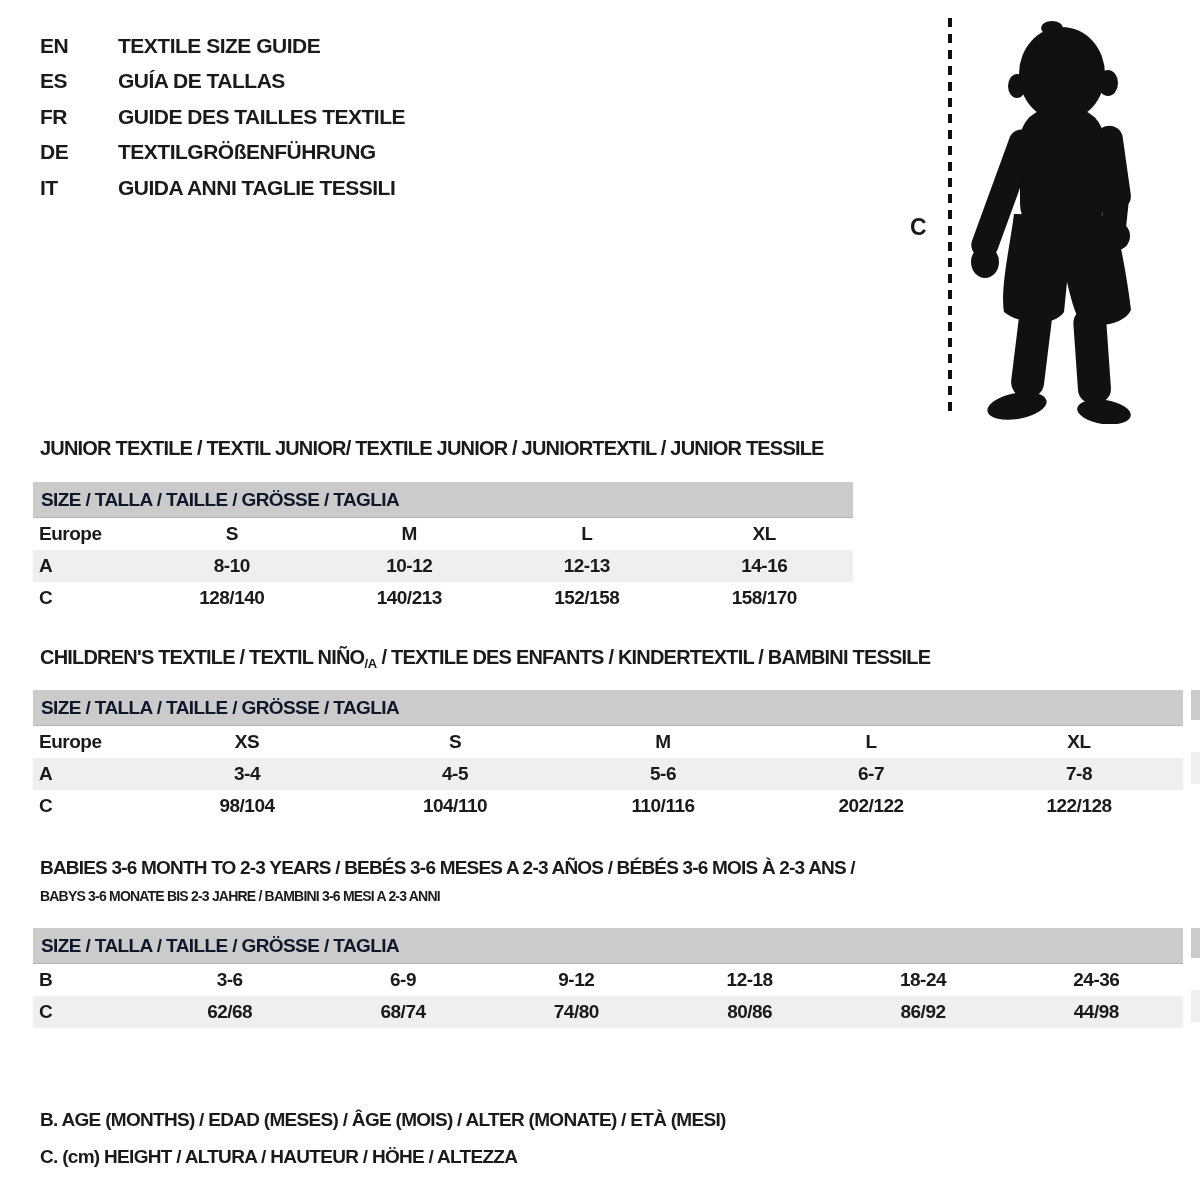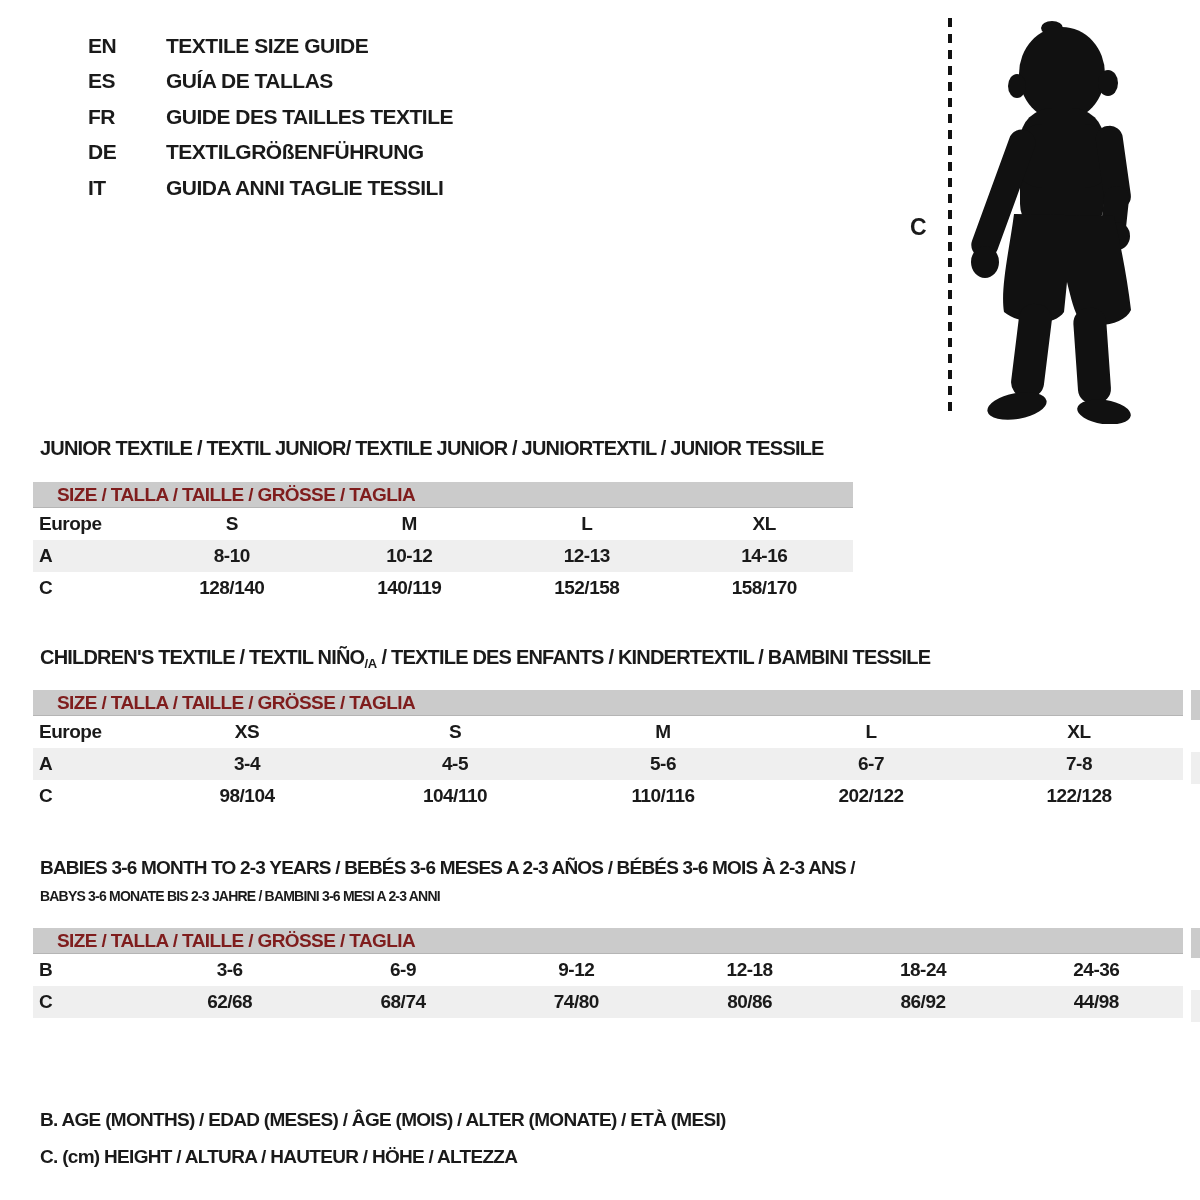--- a/index.html
+++ b/index.html
@@ -3,33 +3,33 @@
 <meta charset="utf-8">
 <style>
   html,body{margin:0;padding:0;background:#ffffff;}
   .page{
     position:relative;width:1200px;height:1200px;background:#ffffff;
     font-family:"Liberation Sans","DejaVu Sans",sans-serif;
     font-weight:700;color:#1a1a1a;overflow:hidden;
   }
   .nw{white-space:nowrap;}
   
-  .lang-block{position:absolute;left:40px;top:28px;margin-left:48px;}
+  .lang-block{position:absolute;left:40px;top:28px;}
   .lang-row{display:flex;height:35.5px;align-items:center;font-size:21px;letter-spacing:-0.5px;}
   .lang-code{width:78px;}
   
   .figure-svg{position:absolute;left:895px;top:12px;}
   .measure-label{position:absolute;left:910px;top:214px;font-size:23px;letter-spacing:-0.5px;}
   
   .section-title{position:absolute;left:40px;font-size:20px;letter-spacing:-0.8px;white-space:nowrap;}
   .sub{font-size:13px;position:relative;top:4px;letter-spacing:-0.3px;}
   
   .size-table{position:absolute;left:33px;}
-  .thead{height:26px;background:#cbcbcb;color:#7f1d1d;font-size:19px;display:flex;align-items:center;
-         padding-left:24px;letter-spacing:-0.6px;box-sizing:border-box;border-bottom:1px solid #b5b5b5;}
+  .thead{height:36px;background:#cbcbcb;color:#0f172a;font-size:19px;display:flex;align-items:center;
+         padding-left:8px;letter-spacing:-0.6px;box-sizing:border-box;border-bottom:1px solid #b5b5b5;}
   .trow{display:grid;height:32px;font-size:19px;letter-spacing:-0.5px;}
   .trow .cell{display:flex;align-items:center;justify-content:center;}
   .trow .label{justify-content:flex-start;padding-left:6px;}
   .stripe{background:#efefef;}
   .cols4{grid-template-columns:110px repeat(4,1fr);}
   .cols5{grid-template-columns:110px repeat(5,1fr);}
   .cols6{grid-template-columns:110px repeat(6,1fr);}
   .w-junior{width:820px;}
   .w-wide{width:1150px;}
   
@@ -104,21 +104,21 @@
     <div class="trow cols4 stripe">
       <div class="cell label">A</div>
       <div class="cell">8-10</div>
       <div class="cell">10-12</div>
       <div class="cell">12-13</div>
       <div class="cell">14-16</div>
     </div>
     <div class="trow cols4">
       <div class="cell label">C</div>
       <div class="cell">128/140</div>
-      <div class="cell">140/119</div>
+      <div class="cell">140/213</div>
       <div class="cell">152/158</div>
       <div class="cell">158/170</div>
     </div>
   </div>
 
   <div class="section-title" style="top:646px;">
     <span>CHILDREN'S TEXTILE / TEXTIL NIÑO</span><span class="sub">/A</span><span> / TEXTILE DES ENFANTS / KINDERTEXTIL / BAMBINI TESSILE</span>
   </div>
 
   <div class="size-table w-wide" style="top:690px;">

